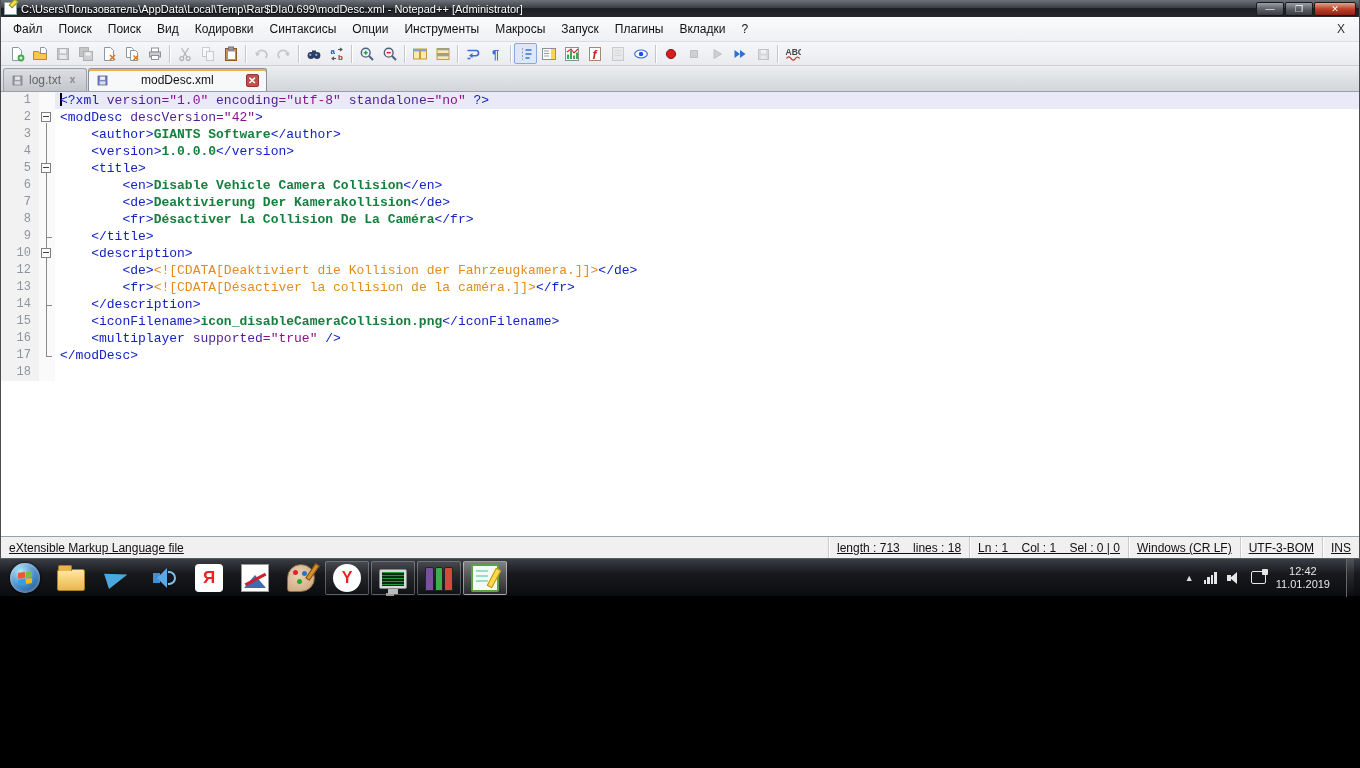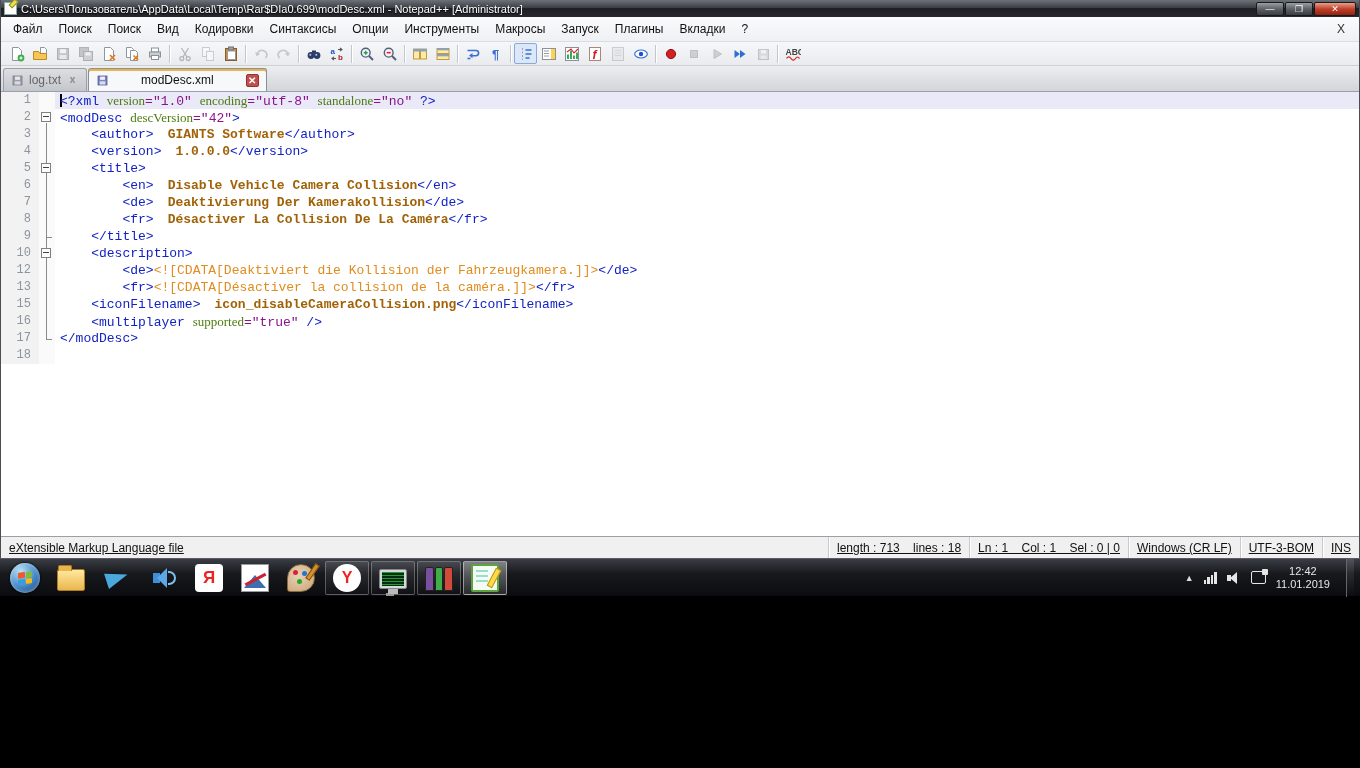--- a/index.html
+++ b/index.html
@@ -67,23 +67,23 @@
   .fold.ft::before { content:""; position:absolute; left:7px; top:0; bottom:0; width:1px; background:#8a8a8a; }
   .fold.fe::before { content:""; position:absolute; left:7px; top:0; height:10px; width:1px; background:#8a8a8a; }
   .fold.ft::after, .fold.fe::after { content:""; position:absolute; left:8px; top:9px; width:5px;
         height:1px; background:#8a8a8a; }
   .fbox { position:absolute; left:2px; top:3px; width:10px; height:10px; background:#fcfcfc;
           border:1px solid #808080; z-index:2; }
   .fbox::after { content:""; position:absolute; left:1px; top:3px; width:6px; height:1px; background:#444; }
   .code { flex:1; padding-left:5px; }
   .erow.hl .code { background:#e9e9f8; }
   .seg-tag  { color:#1222c4; }
-  .seg-attr { color:#4d7c0f;font-family:Liberation Serif, serif; }
+  .seg-attr { color:#4c1d95; }
   .seg-val  { color:#8b128b; }
-  .seg-txt  { color:#a16207; font-weight:bold;margin-left:14px; }
+  .seg-txt  { color:#15803d; font-weight:bold; }
   .seg-cd   { color:#e08c1e; }
   .seg-pln  { color:#000; }
   .caret { display:inline-block; width:1.5px; height:13px; background:#000;
            vertical-align:-2px; margin-right:-1.5px; }
 
   
   .statusbar { height:22px; background:#f0f0f0; border-top:1px solid #9aa0a8; display:flex;
                align-items:center; font-size:12px; color:#111; }
   .sb-seg { padding:0 8px; white-space:pre; height:100%; display:flex; align-items:center;
             border-left:1px solid #c6c9ce; box-shadow:inset 1px 0 0 #fff;text-decoration:underline; }
@@ -553,20 +553,21 @@
         <div class="erow"><span class="ln">3</span><span class="fold fl"></span><span class="code"><span class="seg-pln">    </span><span class="seg-tag">&lt;author&gt;</span><span class="seg-txt">GIANTS Software</span><span class="seg-tag">&lt;/author&gt;</span></span></div>
         <div class="erow"><span class="ln">4</span><span class="fold fl"></span><span class="code"><span class="seg-pln">    </span><span class="seg-tag">&lt;version&gt;</span><span class="seg-txt">1.0.0.0</span><span class="seg-tag">&lt;/version&gt;</span></span></div>
         <div class="erow"><span class="ln">5</span><span class="fold fsm"><span class="fbox"></span></span><span class="code"><span class="seg-pln">    </span><span class="seg-tag">&lt;title&gt;</span></span></div>
         <div class="erow"><span class="ln">6</span><span class="fold fl"></span><span class="code"><span class="seg-pln">        </span><span class="seg-tag">&lt;en&gt;</span><span class="seg-txt">Disable Vehicle Camera Collision</span><span class="seg-tag">&lt;/en&gt;</span></span></div>
         <div class="erow"><span class="ln">7</span><span class="fold fl"></span><span class="code"><span class="seg-pln">        </span><span class="seg-tag">&lt;de&gt;</span><span class="seg-txt">Deaktivierung Der Kamerakollision</span><span class="seg-tag">&lt;/de&gt;</span></span></div>
         <div class="erow"><span class="ln">8</span><span class="fold fl"></span><span class="code"><span class="seg-pln">        </span><span class="seg-tag">&lt;fr&gt;</span><span class="seg-txt">Désactiver La Collision De La Caméra</span><span class="seg-tag">&lt;/fr&gt;</span></span></div>
         <div class="erow"><span class="ln">9</span><span class="fold ft"></span><span class="code"><span class="seg-pln">    </span><span class="seg-tag">&lt;/title&gt;</span></span></div>
         <div class="erow"><span class="ln">10</span><span class="fold fsm"><span class="fbox"></span></span><span class="code"><span class="seg-pln">    </span><span class="seg-tag">&lt;description&gt;</span></span></div>
         <div class="erow"><span class="ln">12</span><span class="fold fl"></span><span class="code"><span class="seg-pln">        </span><span class="seg-tag">&lt;de&gt;</span><span class="seg-cd">&lt;![CDATA[Deaktiviert die Kollision der Fahrzeugkamera.]]&gt;</span><span class="seg-tag">&lt;/de&gt;</span></span></div>
         <div class="erow"><span class="ln">13</span><span class="fold fl"></span><span class="code"><span class="seg-pln">        </span><span class="seg-tag">&lt;fr&gt;</span><span class="seg-cd">&lt;![CDATA[Désactiver la collision de la caméra.]]&gt;</span><span class="seg-tag">&lt;/fr&gt;</span></span></div>
+        <div class="erow"><span class="ln">14</span><span class="fold ft"></span><span class="code"><span class="seg-pln">    </span><span class="seg-tag">&lt;/description&gt;</span></span></div>
         <div class="erow"><span class="ln">15</span><span class="fold fl"></span><span class="code"><span class="seg-pln">    </span><span class="seg-tag">&lt;iconFilename&gt;</span><span class="seg-txt">icon_disableCameraCollision.png</span><span class="seg-tag">&lt;/iconFilename&gt;</span></span></div>
         <div class="erow"><span class="ln">16</span><span class="fold fl"></span><span class="code"><span class="seg-pln">    </span><span class="seg-tag">&lt;multiplayer </span><span class="seg-attr">supported</span><span class="seg-val">="true"</span><span class="seg-tag"> /&gt;</span></span></div>
         <div class="erow"><span class="ln">17</span><span class="fold fe"></span><span class="code"><span class="seg-tag">&lt;/modDesc&gt;</span></span></div>
         <div class="erow"><span class="ln">18</span><span class="fold"></span><span class="code"></span></div>
       </div>
 
     <div class="statusbar" id="statusbar">
         <span class="sb-seg">eXtensible Markup Language file</span>
         <span class="sb-seg">length : 713    lines : 18</span>
         <span class="sb-seg">Ln : 1    Col : 1    Sel : 0 | 0</span>

